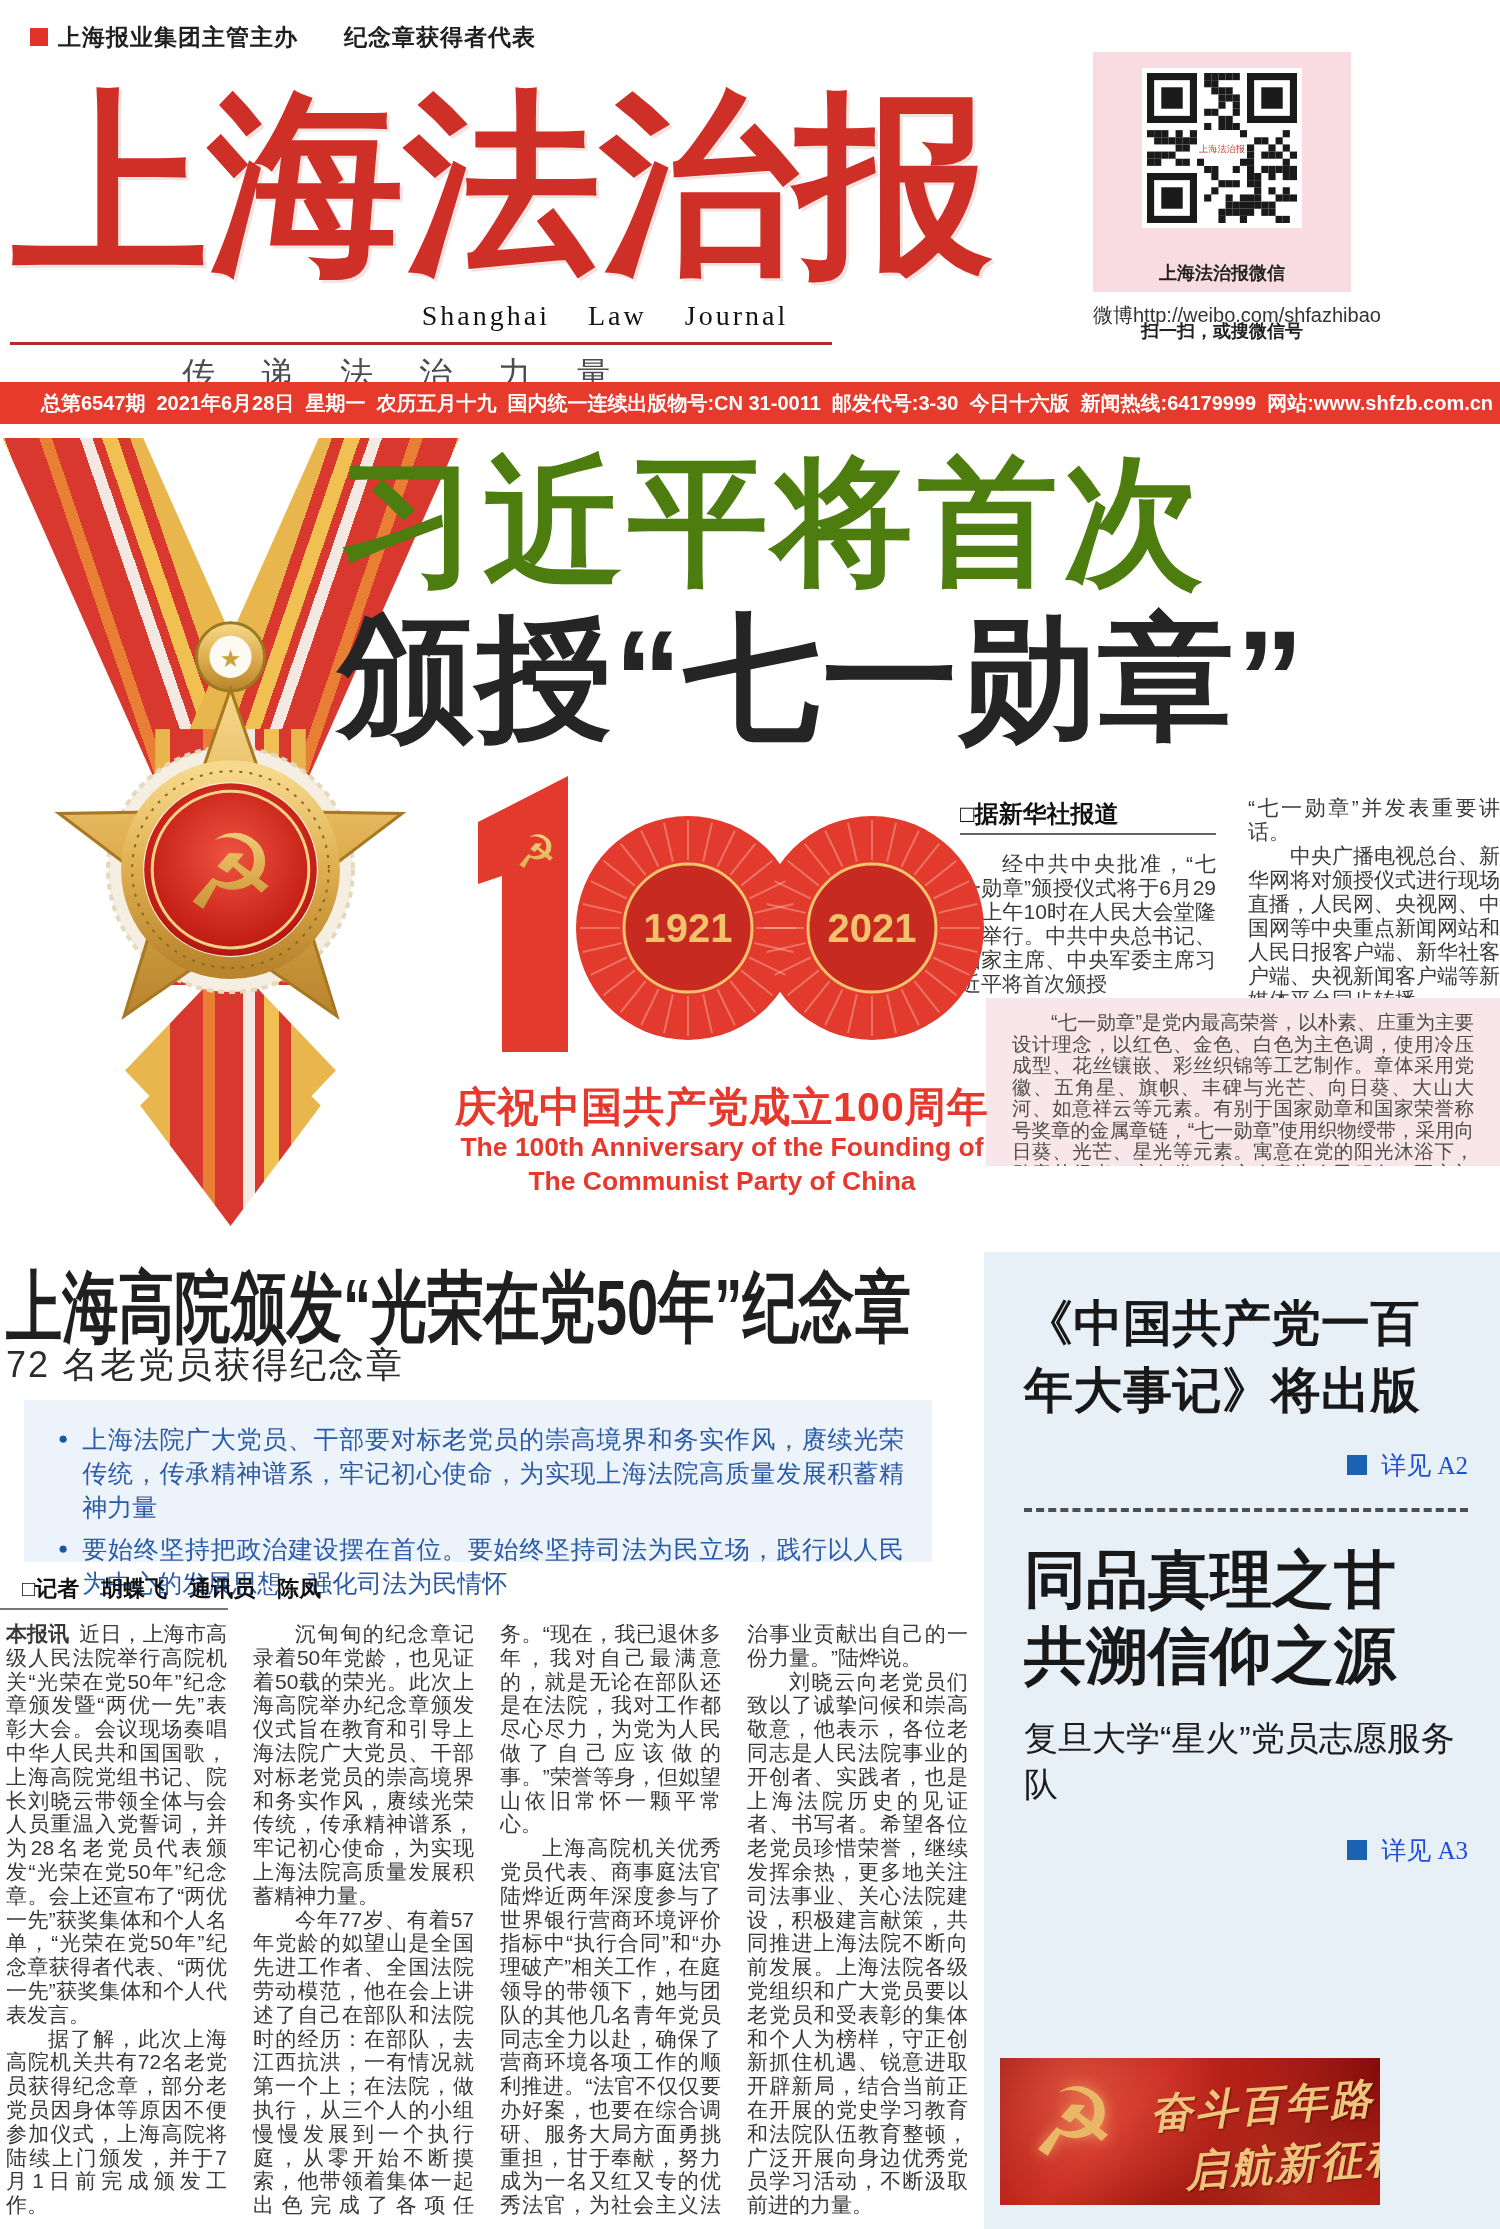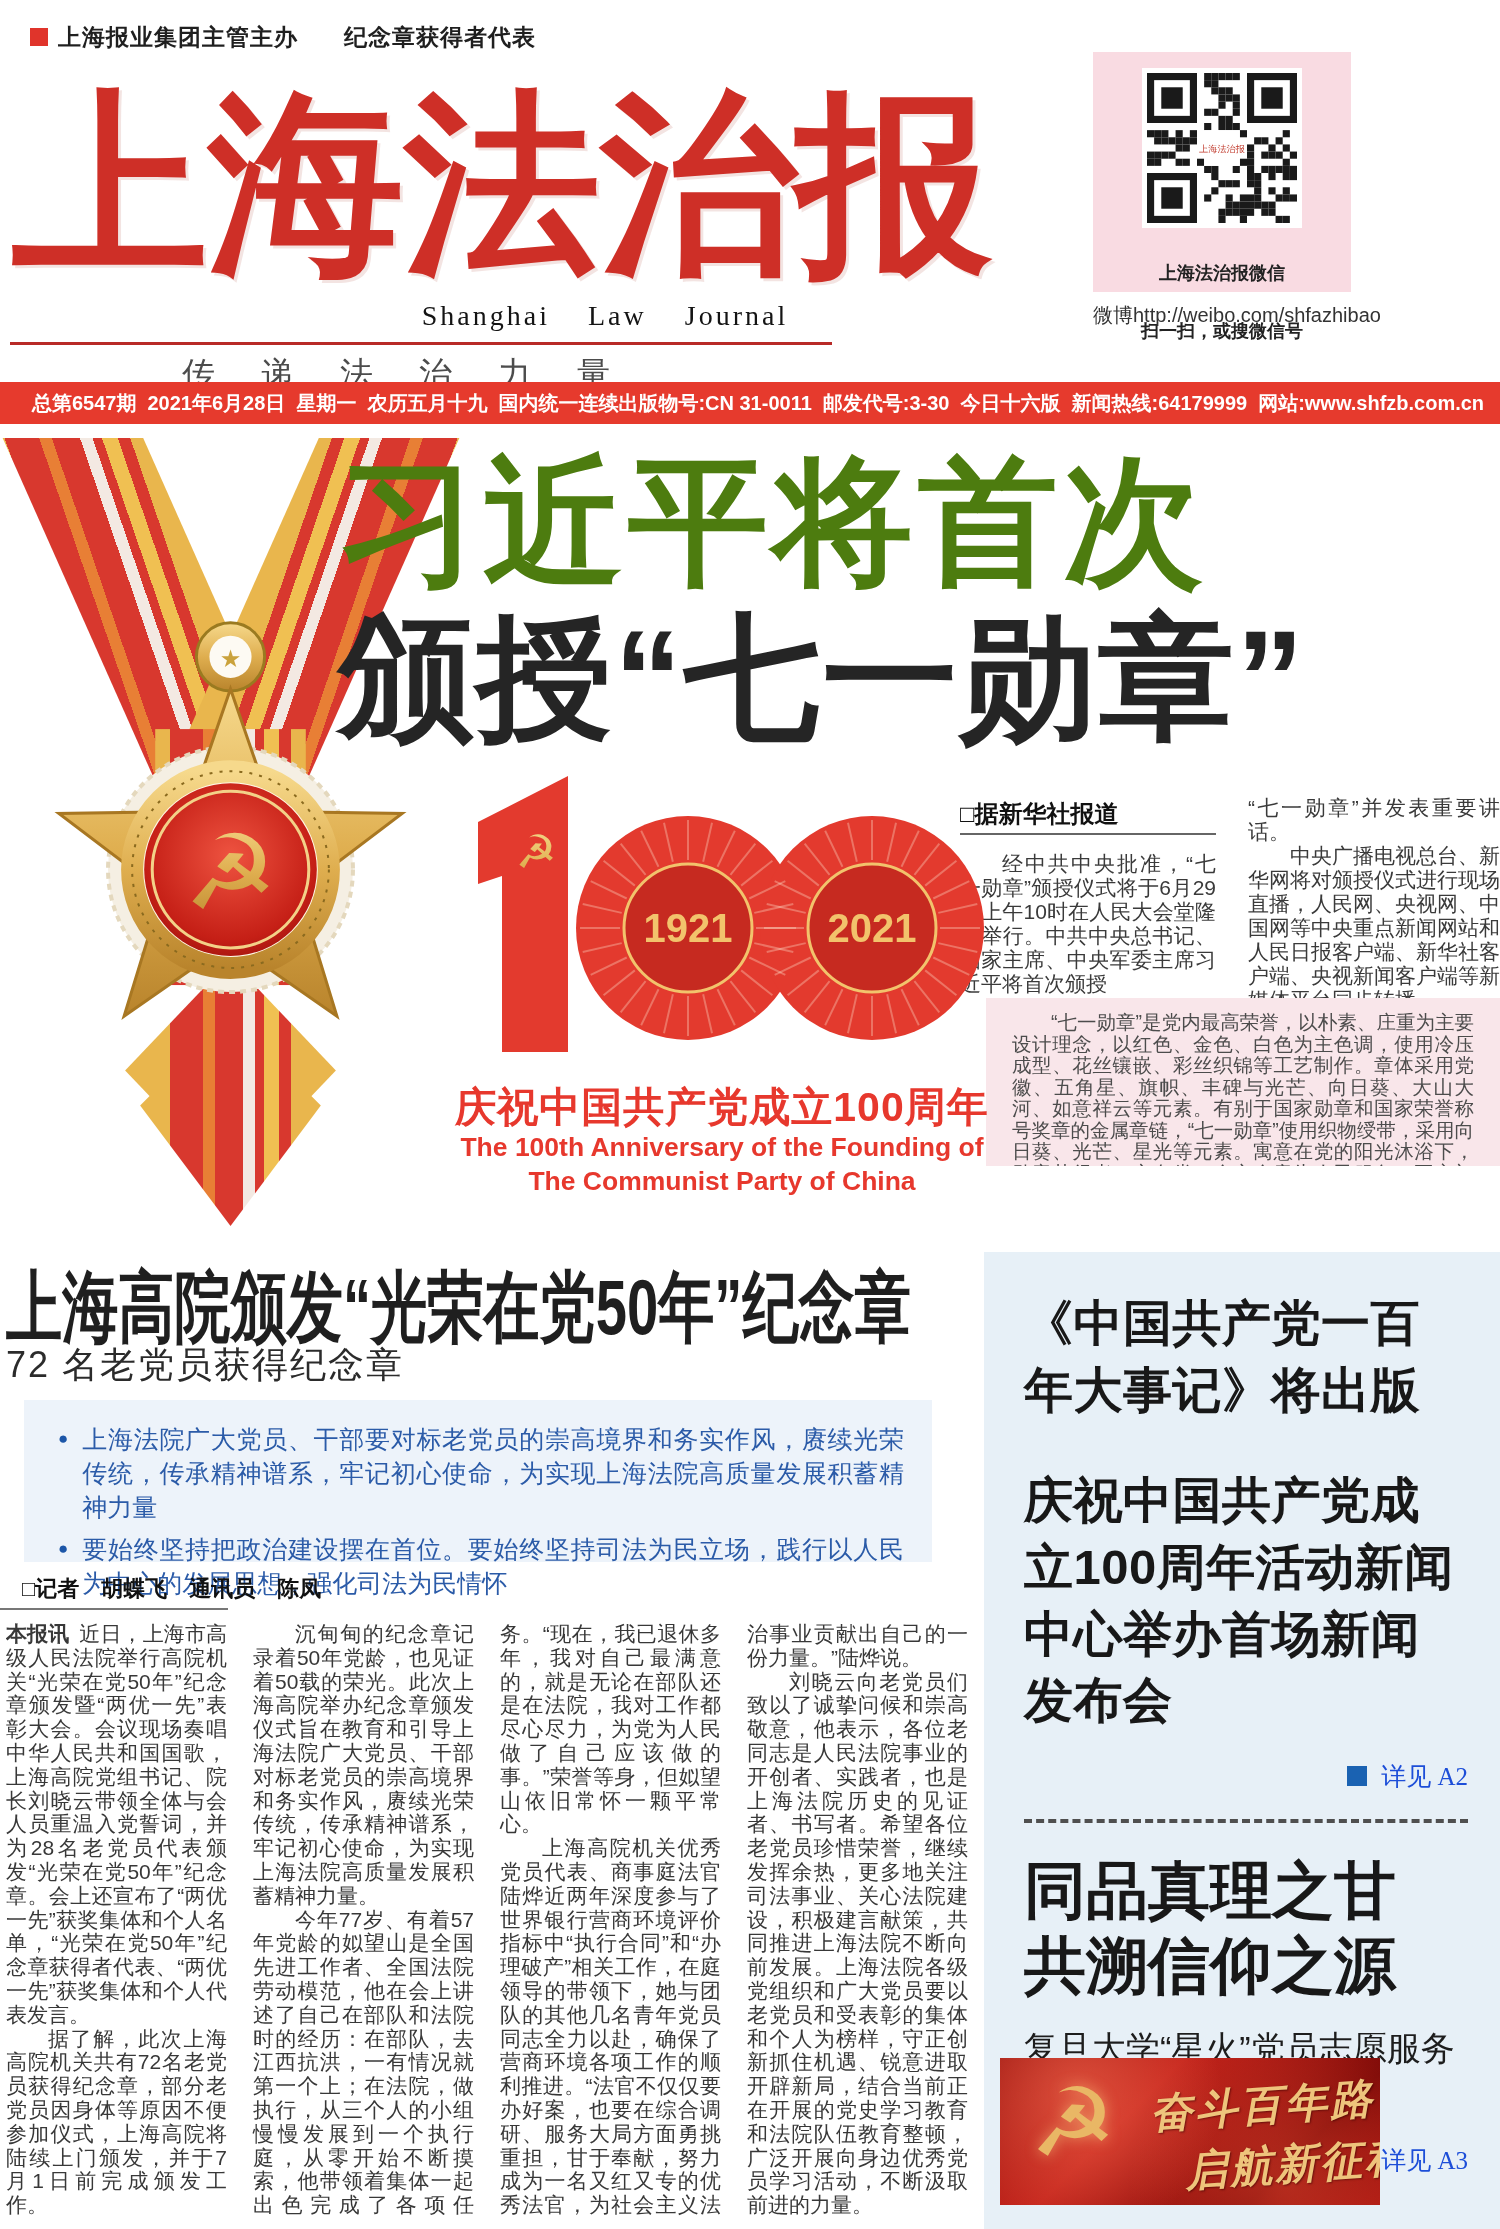--- a/index.html
+++ b/index.html
@@ -31,21 +31,21 @@
 
   .qr-box { left:1093px; top:52px; width:258px; height:240px; background:#f9dbe2; text-align:center; }
   .qr-frame { display:block; margin:16px auto 8px auto; background:#ffffff; padding:5px; width:160px; height:160px; }
   .qr-cap { font-size:18px; font-weight:bold; color:#222; line-height:1.45;margin-top:32px; }
   .weibo { left:1093px; top:302px; font-size:20px; color:#333; }
 
   
   .infobar {
     left:0; top:382px; width:1500px; height:42px; background:#e63a2d;
     color:#fff; font-size:20px; font-weight:bold; white-space:nowrap;
-    display:flex; align-items:center; gap:11px; padding-left:32px;
+    display:flex; align-items:center; gap:11px; padding-left:41px;
   }
 
   
   .headline1 { left:338px; top:452px; font-size:140px; font-weight:900; color:#4d7c0f; line-height:1; letter-spacing:5px; white-space:nowrap; }
   .headline2 { left:338px; top:610px; font-size:136px; font-weight:900; color:#252525; line-height:1; letter-spacing:2px; white-space:nowrap; }
 
   .lead-source { left:960px; top:798px; width:256px; font-size:24px; font-weight:bold; color:#111;
     padding-bottom:3px; border-bottom:2px solid #666; }
   .lead-colA { left:960px; top:852px; width:256px; }
   .lead-colB { left:1248px; top:796px; width:252px; }
@@ -484,21 +484,20 @@
   <p>据了解，此次上海高院机关共有72名老党员获得纪念章，部分老党员因身体等原因不便参加仪式，上海高院将陆续上门颁发，并于7月1日前完成颁发工作。</p>
   <p>沉甸甸的纪念章记录着50年党龄，也见证着50载的荣光。此次上海高院举办纪念章颁发仪式旨在教育和引导上海法院广大党员、干部对标老党员的崇高境界和务实作风，赓续光荣传统，传承精神谱系，牢记初心使命，为实现上海法院高质量发展积蓄精神力量。</p>
   <p>今年77岁、有着57年党龄的姒望山是全国先进工作者、全国法院劳动模范，他在会上讲述了自己在部队和法院时的经历：在部队，去江西抗洪，一有情况就第一个上；在法院，做执行，从三个人的小组慢慢发展到一个执行庭，从零开始不断摸索，他带领着集体一起出色完成了各项任务。“现在，我已退休多年，我对自己最满意的，就是无论在部队还是在法院，我对工作都尽心尽力，为党为人民做了自己应该做的事。”荣誉等身，但姒望山依旧常怀一颗平常心。</p>
   <p>上海高院机关优秀党员代表、商事庭法官陆烨近两年深度参与了世界银行营商环境评价指标中“执行合同”和“办理破产”相关工作，在庭领导的带领下，她与团队的其他几名青年党员同志全力以赴，确保了营商环境各项工作的顺利推进。“法官不仅仅要办好案，也要在综合调研、服务大局方面勇挑重担，甘于奉献，努力成为一名又红又专的优秀法官，为社会主义法治事业贡献出自己的一份力量。”陆烨说。</p>
   <p>刘晓云向老党员们致以了诚挚问候和崇高敬意，他表示，各位老同志是人民法院事业的开创者、实践者，也是上海法院历史的见证者、书写者。希望各位老党员珍惜荣誉，继续发挥余热，更多地关注司法事业、关心法院建设，积极建言献策，共同推进上海法院不断向前发展。上海法院各级党组织和广大党员要以老党员和受表彰的集体和个人为榜样，守正创新抓住机遇、锐意进取开辟新局，结合当前正在开展的党史学习教育和法院队伍教育整顿，广泛开展向身边优秀党员学习活动，不断汲取前进的力量。</p>
 
 </div>
 
 <div class="abs sidebar">
   <div class="sb-h">《中国共产党一百年大事记》将出版</div>
-  <div class="sb-h sb-h2">庆祝中国共产党成立100周年活动新闻中心举办首场新闻发布会</div>
   <div class="see-row">
     <span class="see-sq"></span><span>详见 A2</span>
   </div>
   <div class="sb-dash"></div>
   <div class="sb-h3">
     <div>同品真理之甘</div>
     <div>共溯信仰之源</div>
   </div>
   <div class="sb-sub">复旦大学“星火”党员志愿服务队</div>
   <div class="see-row">

